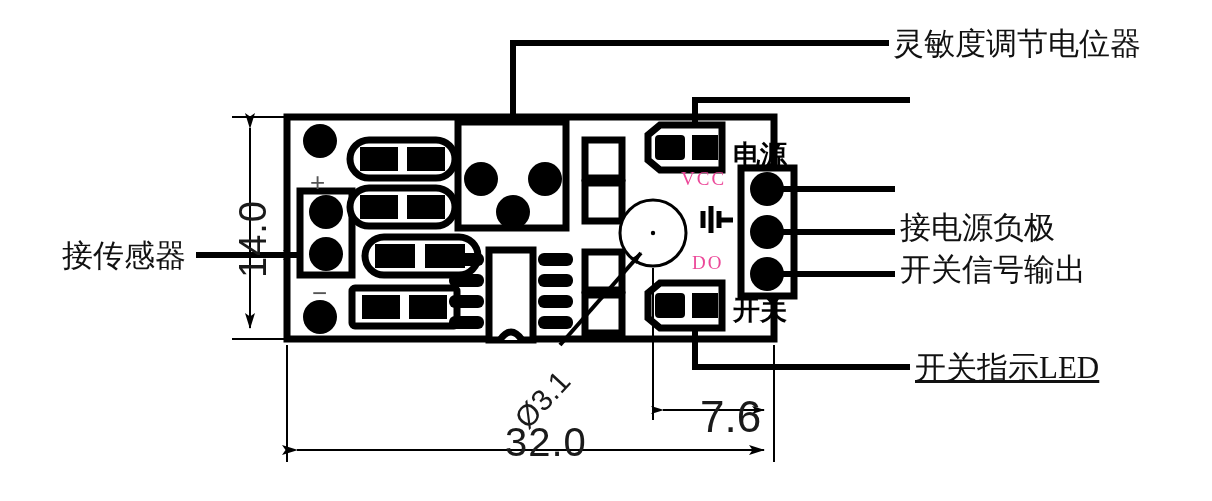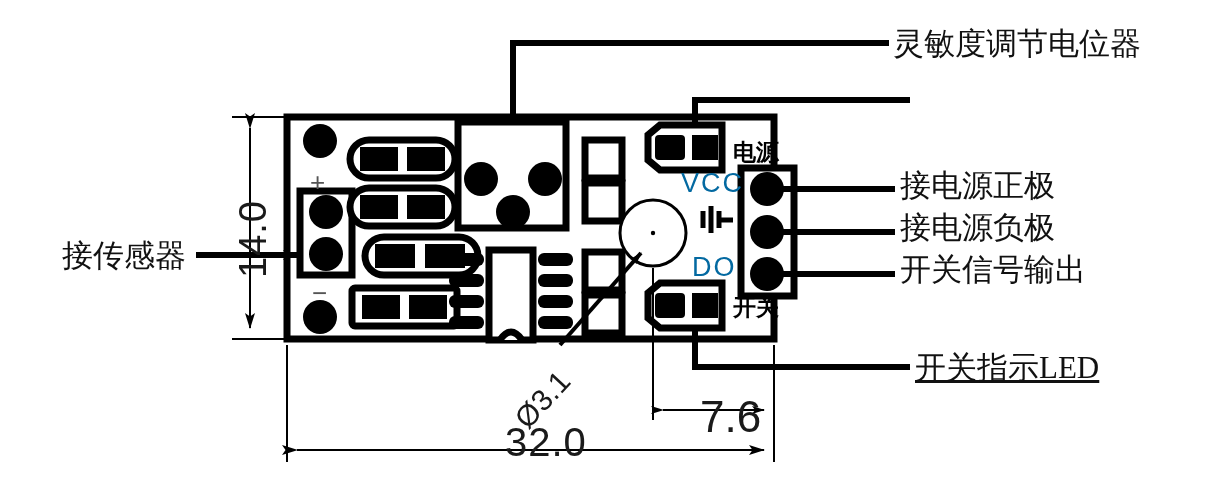--- a/index.html
+++ b/index.html
@@ -49,29 +49,29 @@
   .dim-dia {
     font-size: 30px;
     letter-spacing: 0px;
     transform: rotate(-47deg);
     transform-origin: left top;
   }
   .silk-bold {
     position: absolute;
     font-family: "Liberation Sans", "DejaVu Sans", sans-serif;
     font-weight: bold;
-    font-size: 23px;
+    font-size: 27px;
     color: #000000;
     white-space: nowrap;
   }
   .silk-thin {
     position: absolute;
-    font-family: Liberation Sans, sans-serif;
-    font-size: 27px;
-    color: #0369a1;
+    font-family: Liberation Serif, serif;
+    font-size: 19px;
+    color: #ec4899;
     white-space: nowrap;
     letter-spacing: 2px;
   }
   .pm-sign {
     position: absolute;
     font-family: "Liberation Sans", "DejaVu Sans", sans-serif;
     font-size: 26px;
     color: #555555;
     white-space: nowrap;
   }
@@ -232,21 +232,20 @@
 
     <g stroke="#000000" stroke-width="2">
       <line x1="653" y1="268" x2="653" y2="420"></line>
       <line x1="663" y1="410" x2="764" y2="410" marker-start="url(#ahs)" marker-end="url(#ahs)"></line>
     </g>
   </svg>
 
   <div class="cn-label" style="left:893px; top:28px;">灵敏度调节电位器</div>
 
 
-  <div class="cn-label" style="left:900px; top:170px;">接电源正极</div>
 
   <div class="cn-label" style="left:900px; top:254px;">开关信号输出</div>
 
   <div class="cn-label" style="left:900px; top:212px;">接电源负极</div>
 
   <div class="cn-label" style="left:915px; top:352px;text-decoration:underline;">开关指示LED</div>
 
   <div class="cn-label" style="left:62px; top:240px;">接传感器</div>
 
   <div class="dim-text dim-32" style="left:505px; top:420px;">32.0</div>

